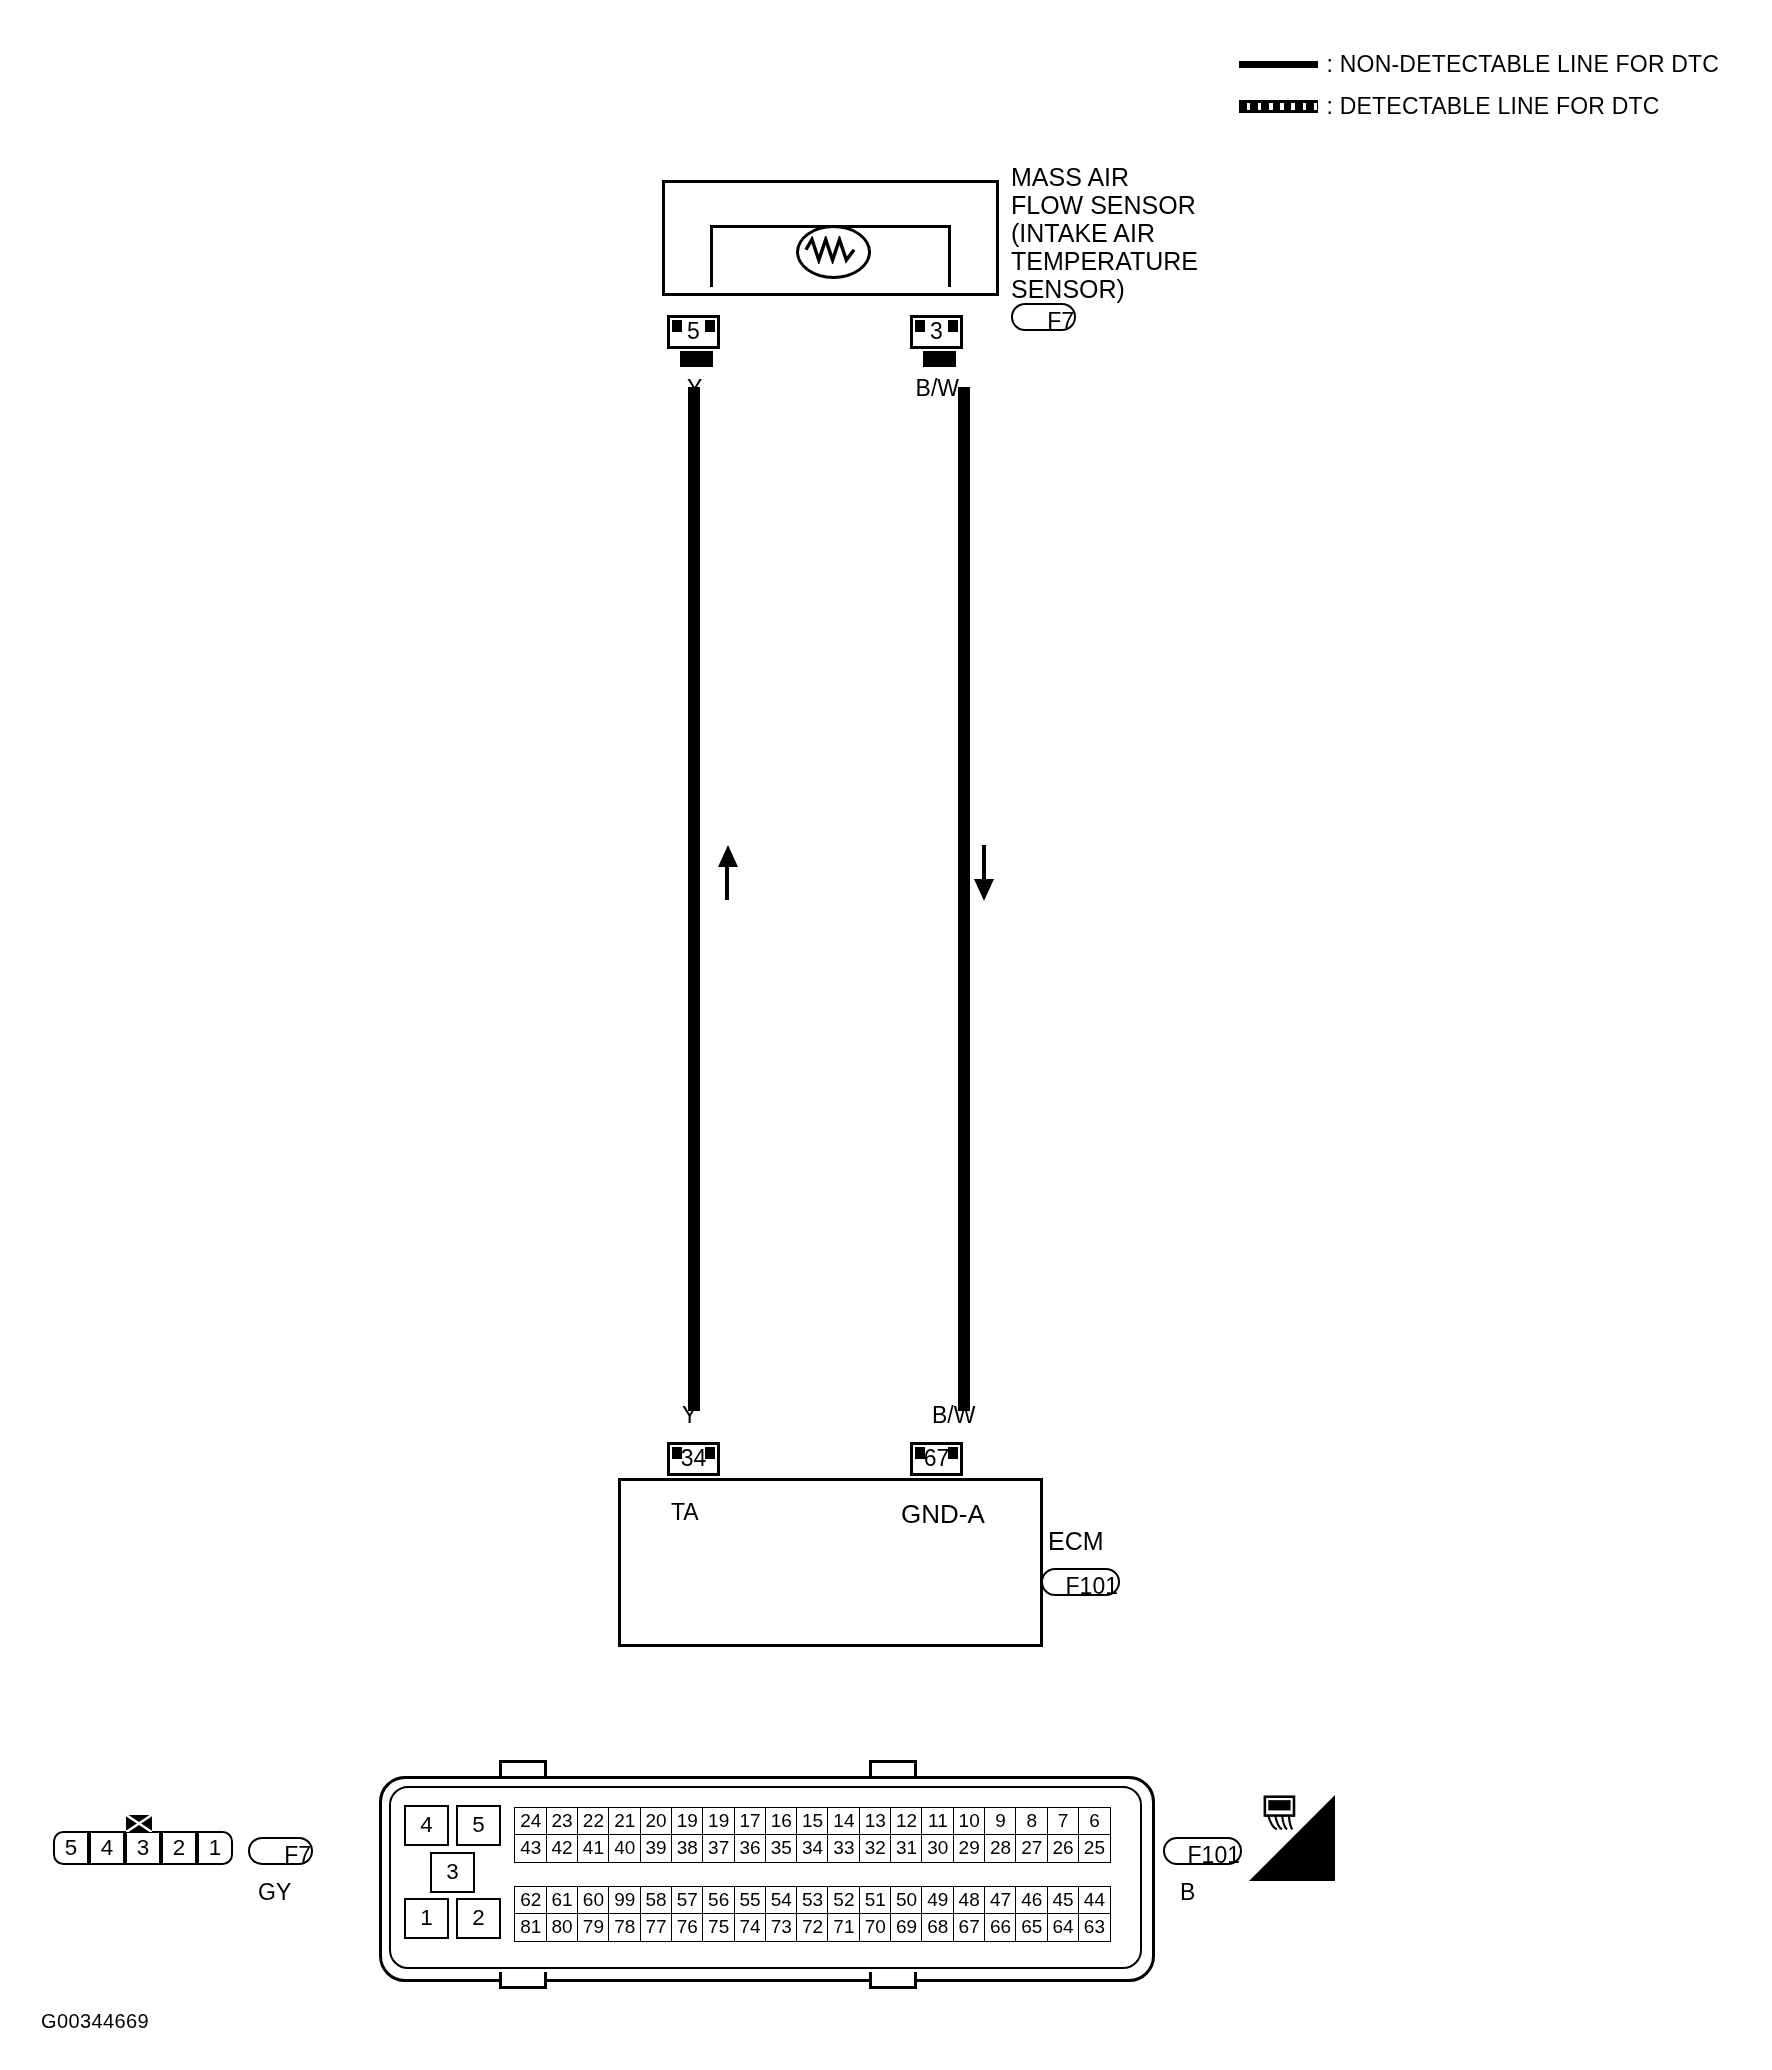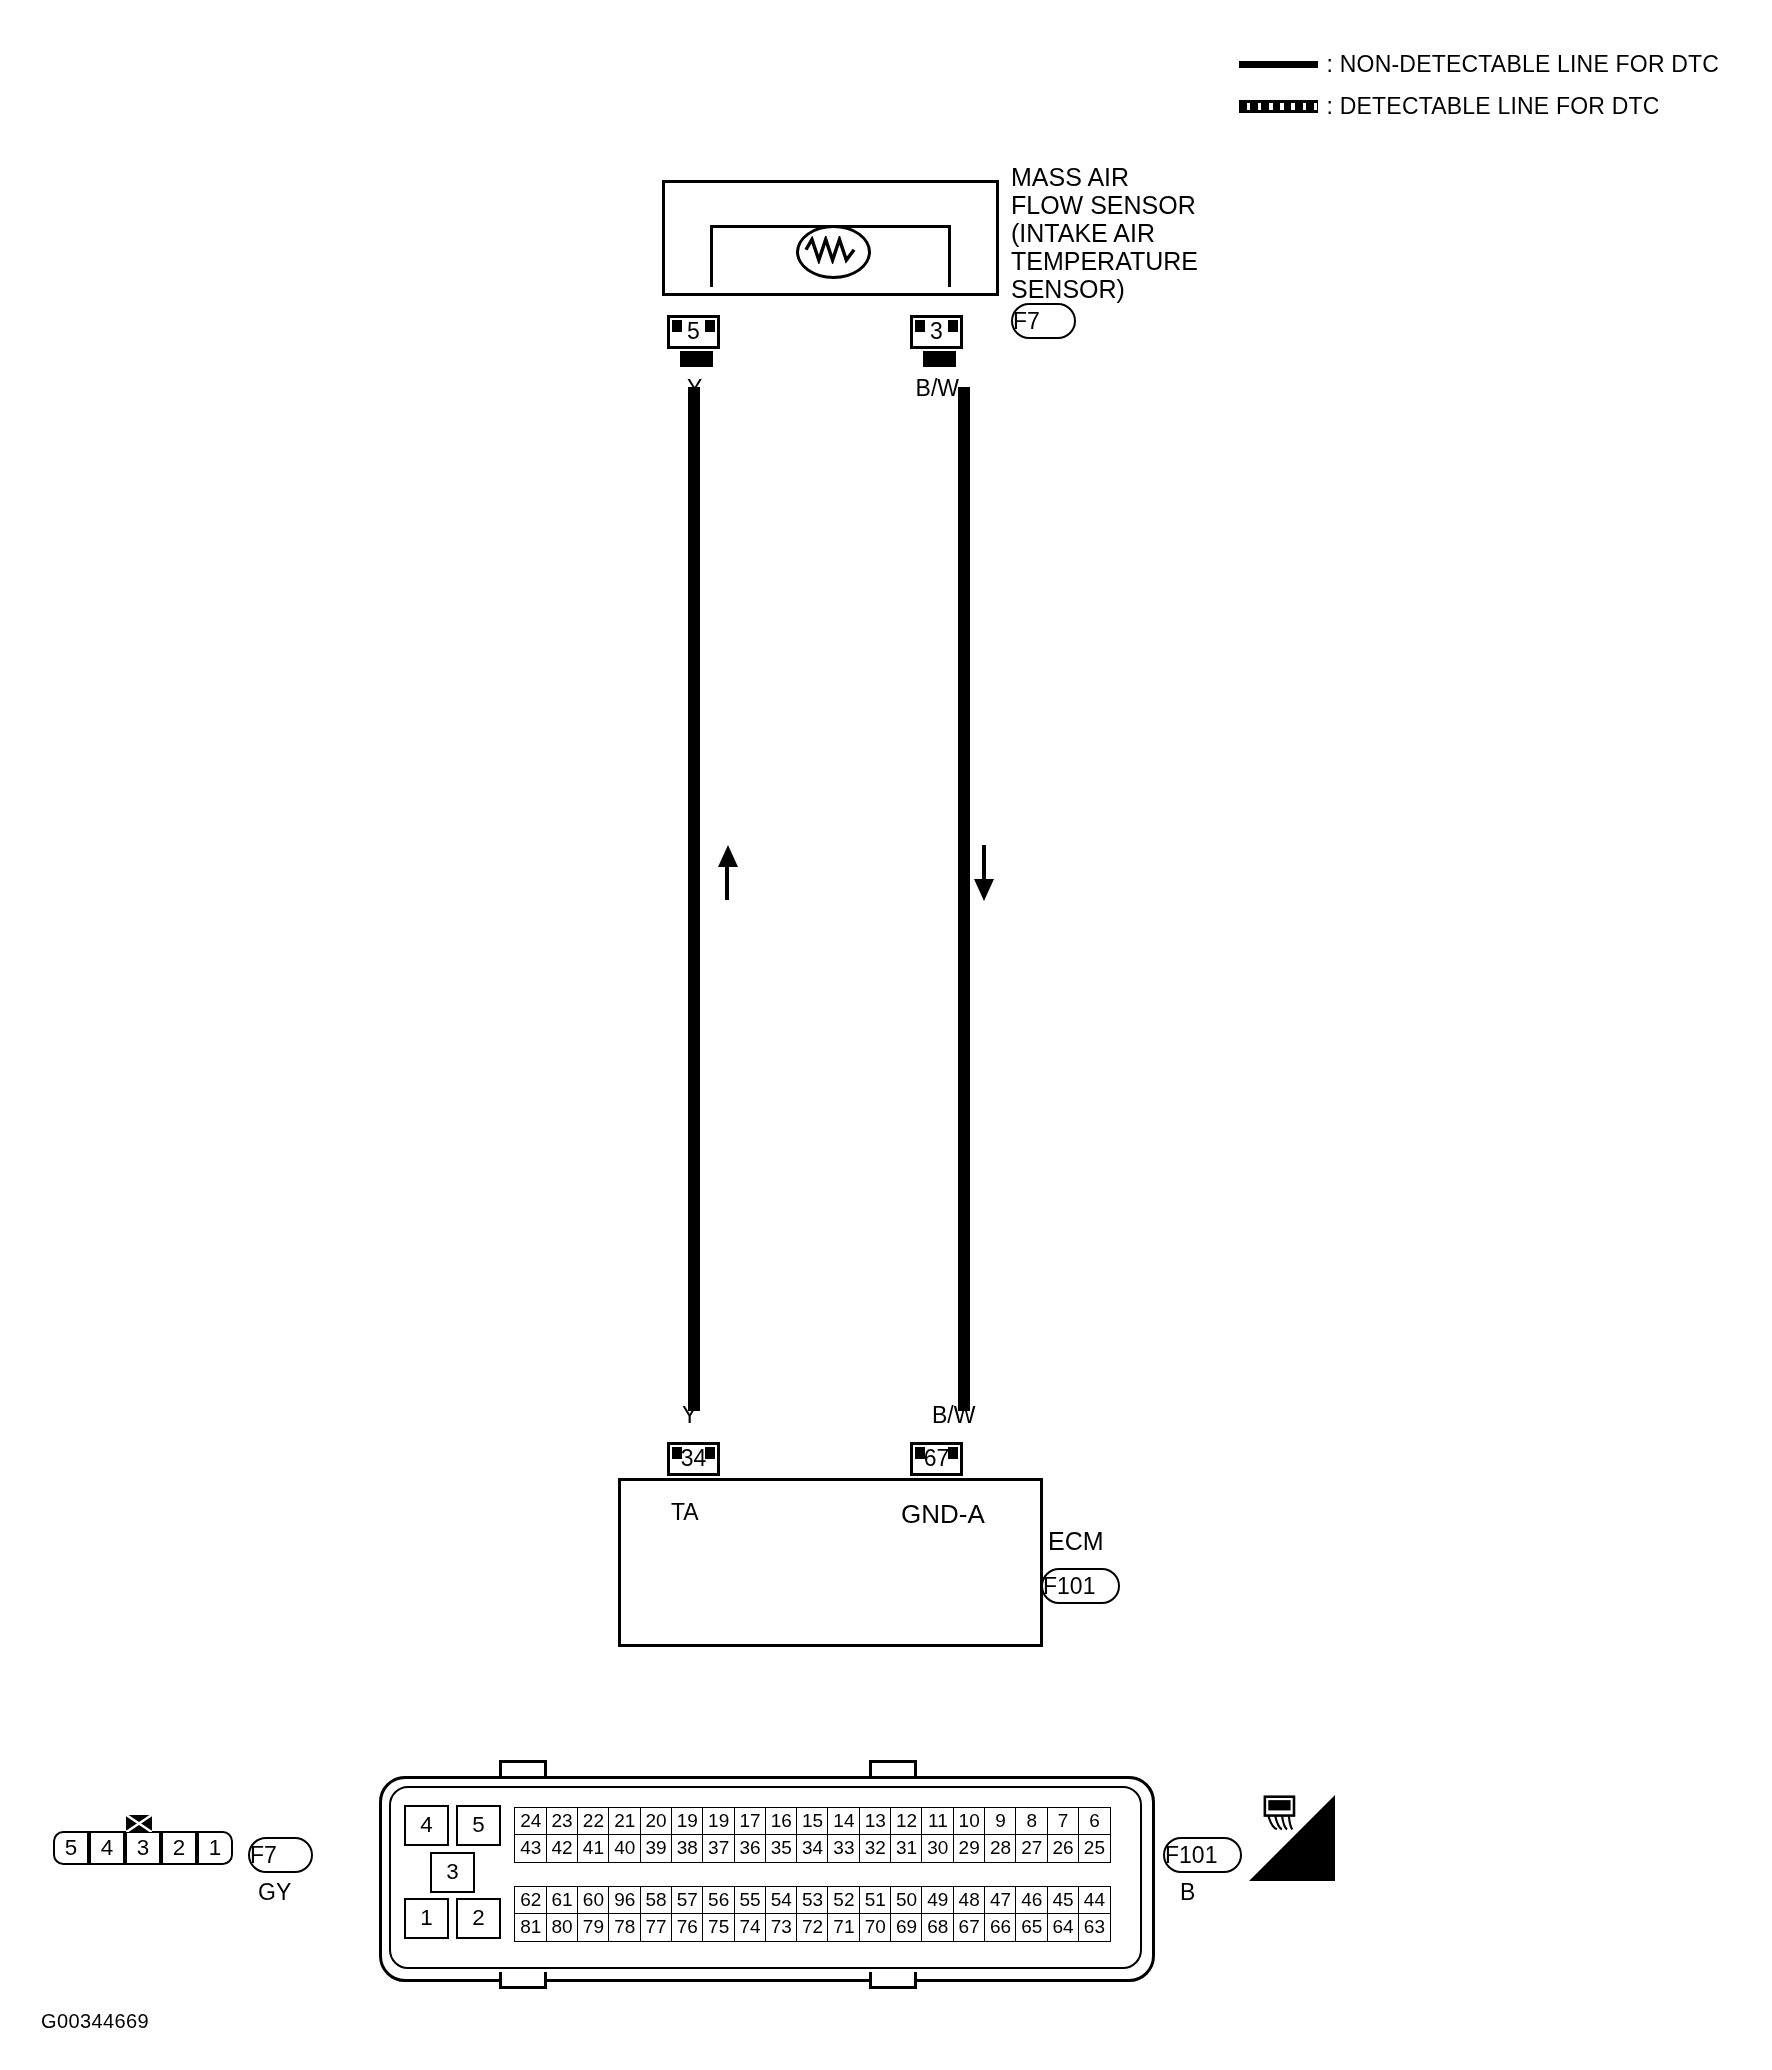--- a/index.html
+++ b/index.html
@@ -118,23 +118,23 @@
     line-height: 28px;
     white-space: pre-line;
   }
 
   
   .oval {
     border: 2.6px solid #000;
     border-radius: 19px;
     background: #fff;
     font-size: 23px;
-    text-align: left;
+    text-align: right;
     line-height: 33px;
-    height: 36px;
+    height: 28px;
     box-sizing: border-box;
   }
   #tag-f7 { left: 1011px; top: 303px; width: 65px; }
   #tag-f101 { left: 1041px; top: 1568px; width: 79px; }
   #tag-f7-bottom { left: 248px; top: 1837px; width: 65px; }
   #tag-f101-bottom { left: 1163px; top: 1837px; width: 79px; }
 
   
   .wire {
     background: #000;
@@ -452,21 +452,21 @@
       <div class="pin-cell">27</div>
       <div class="pin-cell">26</div>
       <div class="pin-cell">25</div>
     </div>
   </div>
 <div class="pin-matrix" id="matrix-bottom">
     <div class="pin-row">
       <div class="pin-cell">62</div>
       <div class="pin-cell">61</div>
       <div class="pin-cell">60</div>
-      <div class="pin-cell">96</div>
+      <div class="pin-cell">99</div>
       <div class="pin-cell">58</div>
       <div class="pin-cell">57</div>
       <div class="pin-cell">56</div>
       <div class="pin-cell">55</div>
       <div class="pin-cell">54</div>
       <div class="pin-cell">53</div>
       <div class="pin-cell">52</div>
       <div class="pin-cell">51</div>
       <div class="pin-cell">50</div>
       <div class="pin-cell">49</div>

